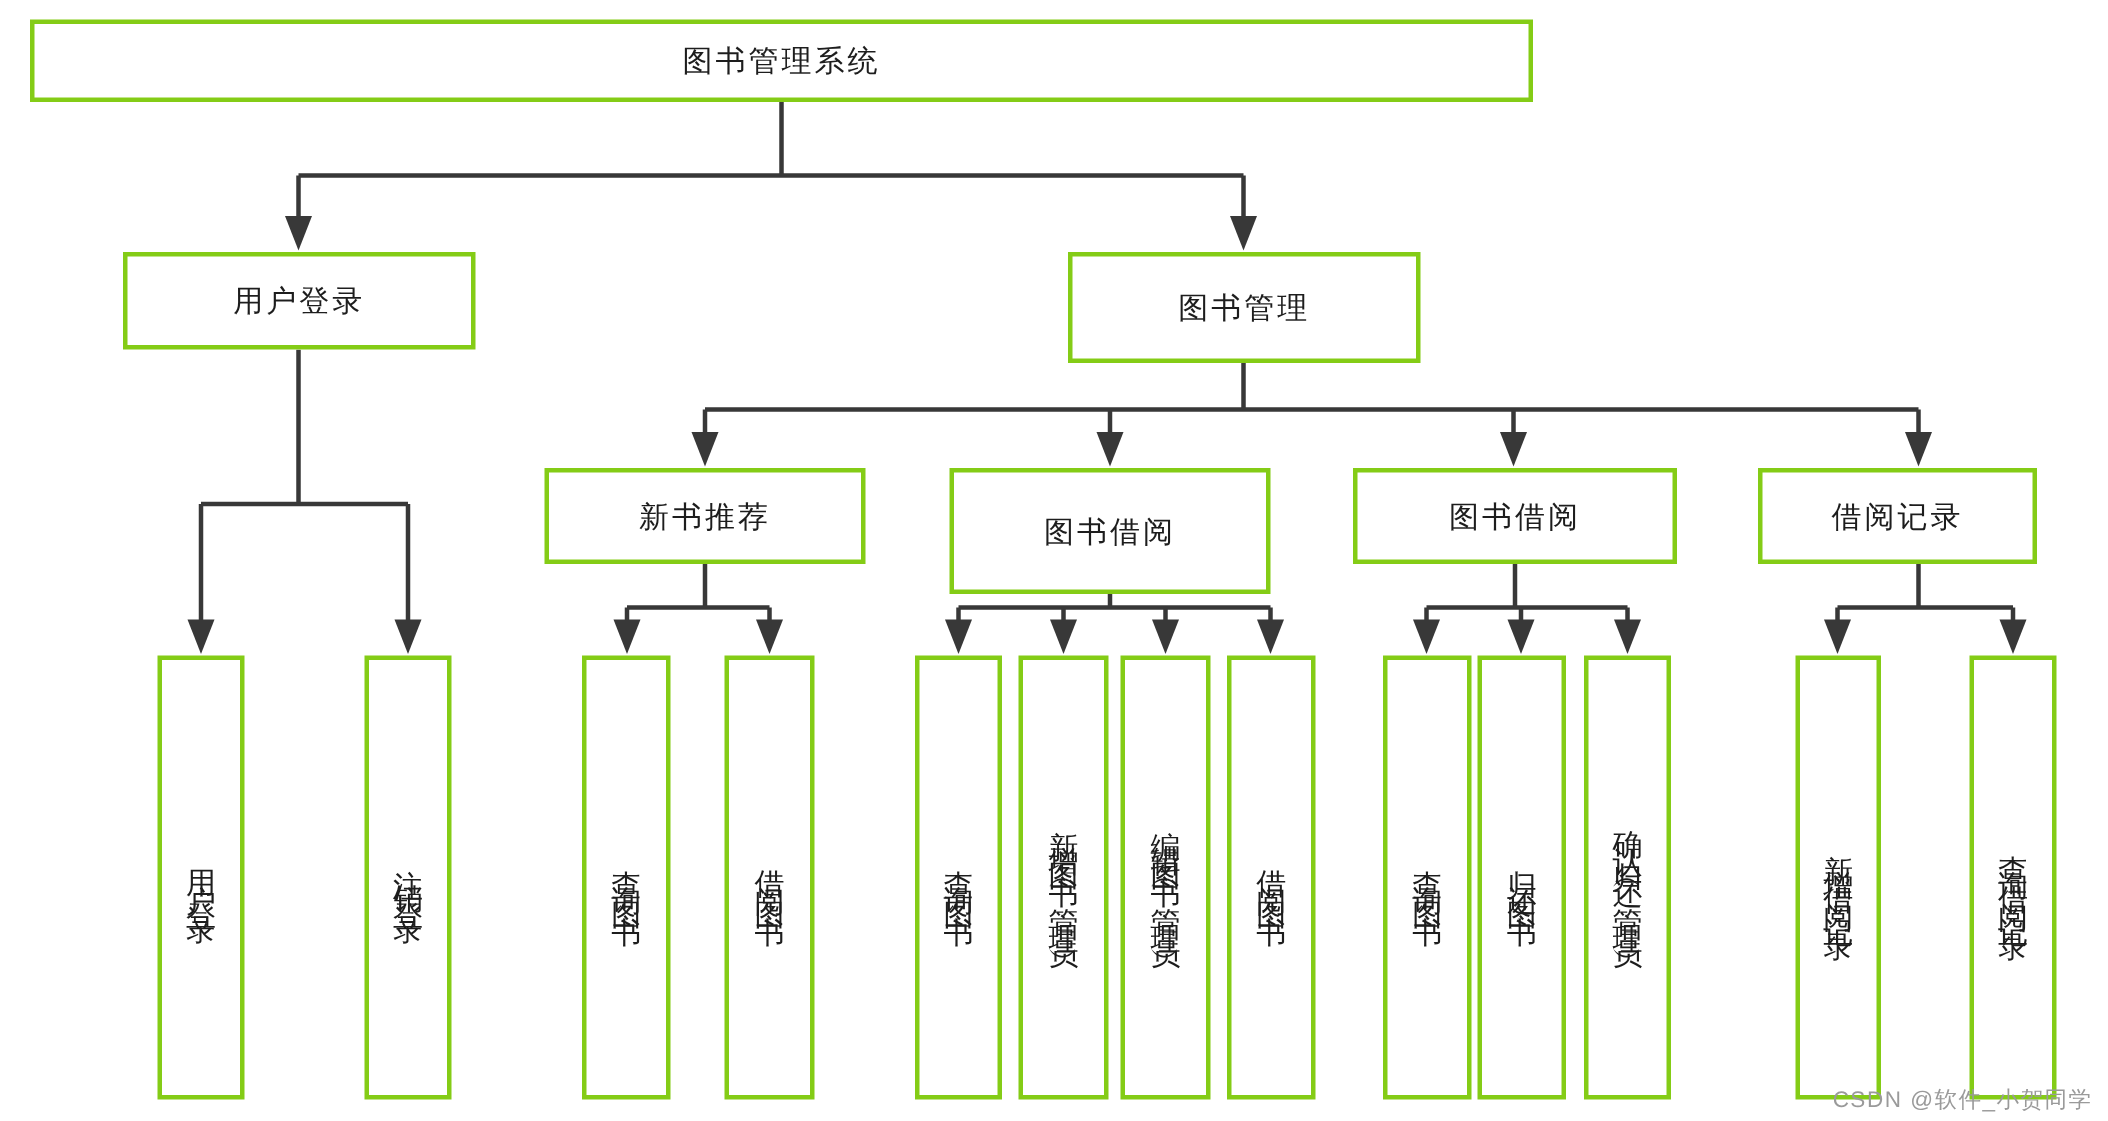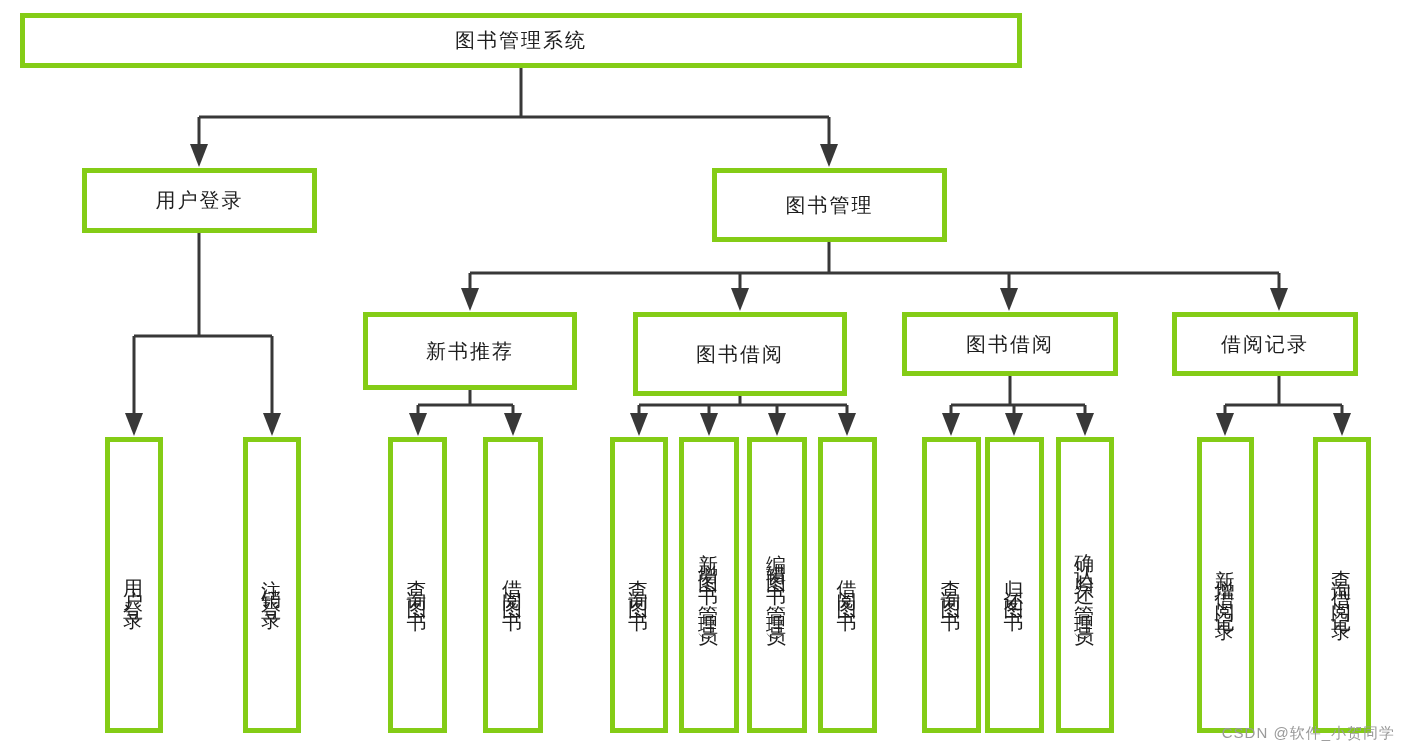--- a/index.html
+++ b/index.html
@@ -22,21 +22,21 @@
     stroke-width: 3;
   }
   .connectors polygon {
     fill: #383838;
     stroke: none;
   }
   .box {
     position: absolute;
     box-sizing: border-box;
     background: #ffffff;
-    border: 5px solid #84cc16;
+    border: 3px solid #84cc16;
     display: flex;
     align-items: center;
     justify-content: center;
     color: #1d1d1d;
     z-index: 1;
   }
   .hlabel {
     font-size: 20px;
     letter-spacing: 2px;
     white-space: nowrap;
@@ -111,21 +111,21 @@
     <span class="hlabel">图书管理系统</span>
   </div>
 
   <div class="box" style="left:82px; top:168px; width:235px; height:65px;">
     <span class="hlabel">用户登录</span>
   </div>
   <div class="box" style="left:712px; top:168px; width:235px; height:74px;">
     <span class="hlabel">图书管理</span>
   </div>
 
-  <div class="box" style="left:363px; top:312px; width:214px; height:78px;">
+  <div class="box" style="left:363px; top:312px; width:214px; height:64px;">
     <span class="hlabel">新书推荐</span>
   </div>
   <div class="box" style="left:633px; top:312px; width:214px; height:84px;">
     <span class="hlabel">图书借阅</span>
   </div>
   <div class="box" style="left:902px; top:312px; width:216px; height:64px;">
     <span class="hlabel">图书借阅</span>
   </div>
   <div class="box" style="left:1172px; top:312px; width:186px; height:64px;">
     <span class="hlabel">借阅记录</span>

